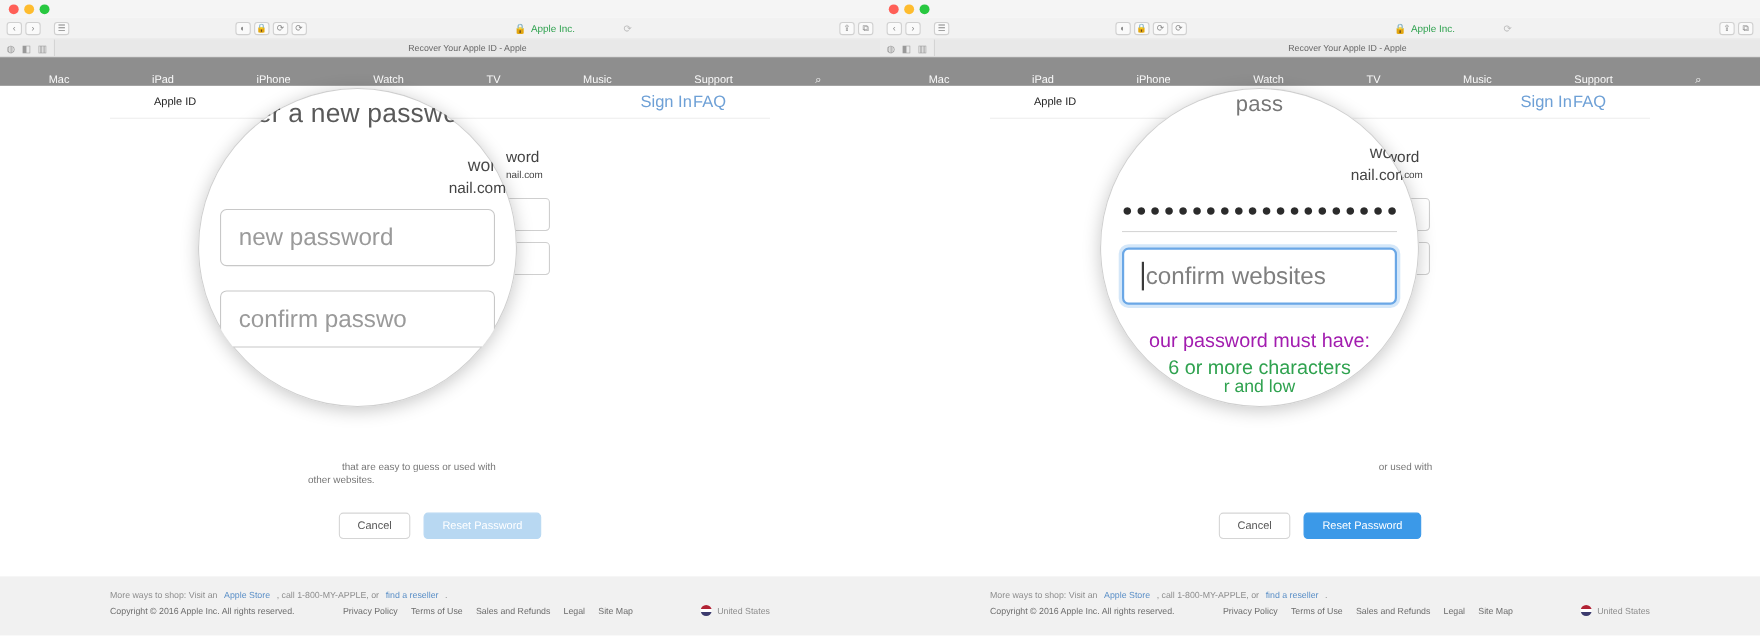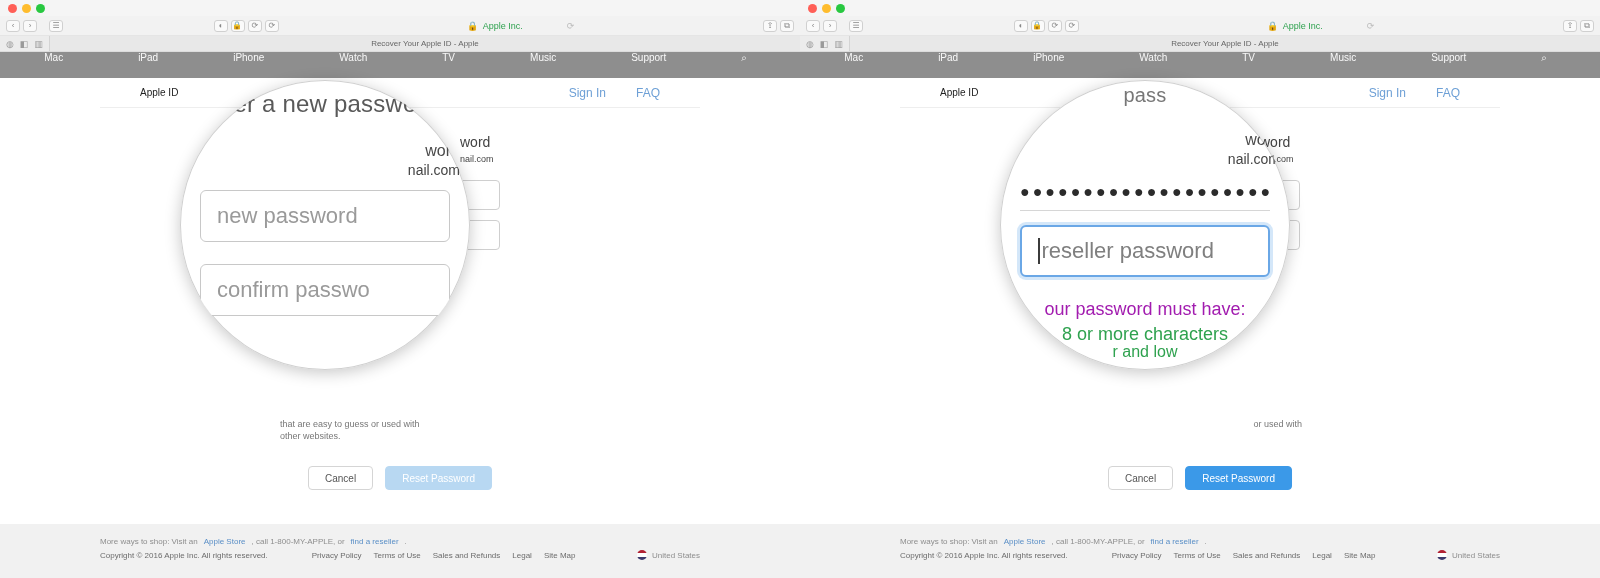--- a/index.html
+++ b/index.html
@@ -14,38 +14,38 @@
 .mac-toolbar{height:20px;background:#f2f2f2;display:flex;align-items:center;padding:0 6px;gap:4px;font-size:9px;color:#888;border-bottom:1px solid #e5e5e5;}
 .tb-btn{width:14px;height:12px;border:1px solid #d0d0d0;border-radius:3px;background:#fafafa;display:flex;align-items:center;justify-content:center;font-size:8px;}
 .tb-group{display:flex;gap:3px;}
 .addr{flex:1;display:flex;align-items:center;justify-content:center;gap:4px;color:#2fa24f;font-size:9px;}
 .tab-bar{height:16px;background:#ececec;display:flex;border-bottom:1px solid #dcdcdc;}
 .pinned{display:flex;align-items:center;padding:0 6px;gap:6px;color:#9a9a9a;font-size:9px;}
 .pinned span{cursor:default;}
 .tab{flex:1;display:flex;align-items:center;justify-content:center;font-size:8px;color:#666;background:#e8e8e8;border-left:1px solid #d4d4d4;}
 
 
-.gnav{height:26px;background:#8e8e8e;display:flex;align-items:flex-start;justify-content:center;gap:75px;}
+.gnav{height:26px;background:#8e8e8e;display:flex;align-items:flex-end;justify-content:center;gap:75px;}
 .gnav a{color:#fff;font-size:10px;text-decoration:none;opacity:.95;}
 .gnav .glyph{display:inline-flex;align-items:center;justify-content:center;width:12px;height:12px;}
 
 
 .sub{height:30px;display:flex;align-items:center;justify-content:space-between;padding:0 40px;border-bottom:1px solid #eee;margin:0 100px;}
 .sub .brand{font-size:10px;font-weight:500;color:#222;}
-.sub .links{display:flex;gap:30px;font-size:12px;color:#6ea0d6;align-items:flex-end;}
+.sub .links{display:flex;gap:1px;font-size:15px;color:#6ea0d6;align-items:flex-end;}
 
 
 .form-wrap{position:relative;height:404px;}
 .heading{position:absolute;top:26px;left:50%;transform:translateX(-50%);font-size:14px;color:#424242;font-weight:400;}
 .email{position:absolute;top:46px;left:50%;transform:translateX(-50%);font-size:9px;color:#444;}
 .field{position:absolute;left:50%;transform:translateX(-50%);width:200px;height:30px;border:1px solid #cfcfcf;border-radius:4px;background:#fff;}
 .field.f1{top:72px;}
 .field.f2{top:112px;}
 .helper{position:absolute;left:280px;right:300px;font-size:9px;color:#777;line-height:1.35;}
-.helper.ha{top:310px;}
+.helper.ha{top:310px;margin-left:31px;}
 .helper.hb{top:322px;}
 .btnrow{position:absolute;top:358px;left:50%;transform:translateX(-50%);display:flex;gap:12px;align-items:flex-end;}
 .btn{height:24px;padding:0 16px;border-radius:4px;font-size:10px;display:flex;align-items:center;border:1px solid #d5d5d5;background:#fff;color:#555;}
 .btn.primary{background:#3b99e8;border-color:#3b99e8;color:#fff;}
 .btn.primary.disabled{background:#b8d8f2;border-color:#b8d8f2;color:#fff;}
 
 
 .footer{position:absolute;left:0;right:0;bottom:0;background:#f1f1f1;padding:12px 100px 18px;font-size:8px;color:#8e8e8e;}
 .footer .row{display:flex;align-items:center;gap:6px;flex-wrap:wrap;line-height:1.6;}
 .footer a{color:#5a8fc7;text-decoration:none;}
@@ -266,24 +266,24 @@
   <div class="mag" style="left:200px;">
     <div class="mag-inner">
       <div class="mag-title" style="font-size:20px;margin-top:4px;color:#777;">pass</div>
       <div class="mag-sub">word</div>
       <div class="mag-email">nail.com</div>
       <div class="mag-field" style="height:38px;margin-top:6px;border:none;border-bottom:1px solid #d6d6d6;border-radius:0;padding-left:0;">
         <span class="dots">●●●●●●●●●●●●●●●●●●●●</span>
       </div>
       <div class="mag-field focused" style="margin-top:14px;">
         <span class="cursor"></span>
-        <span>reseller password</span>
+        <span>confirm websites</span>
       </div>
       <div class="mag-hint">our password must have:</div>
-      <div class="mag-ok">8 or more characters</div>
+      <div class="mag-ok">6 or more characters</div>
       <div class="mag-ok2">r and low</div>
     </div>
   </div>
 
   <div class="footer">
     <div class="row">
       <span>More ways to shop: Visit an </span>
       <a href="#">Apple Store</a>
       <span>, call 1-800-MY-APPLE, or </span>
       <a href="#">find a reseller</a>.

